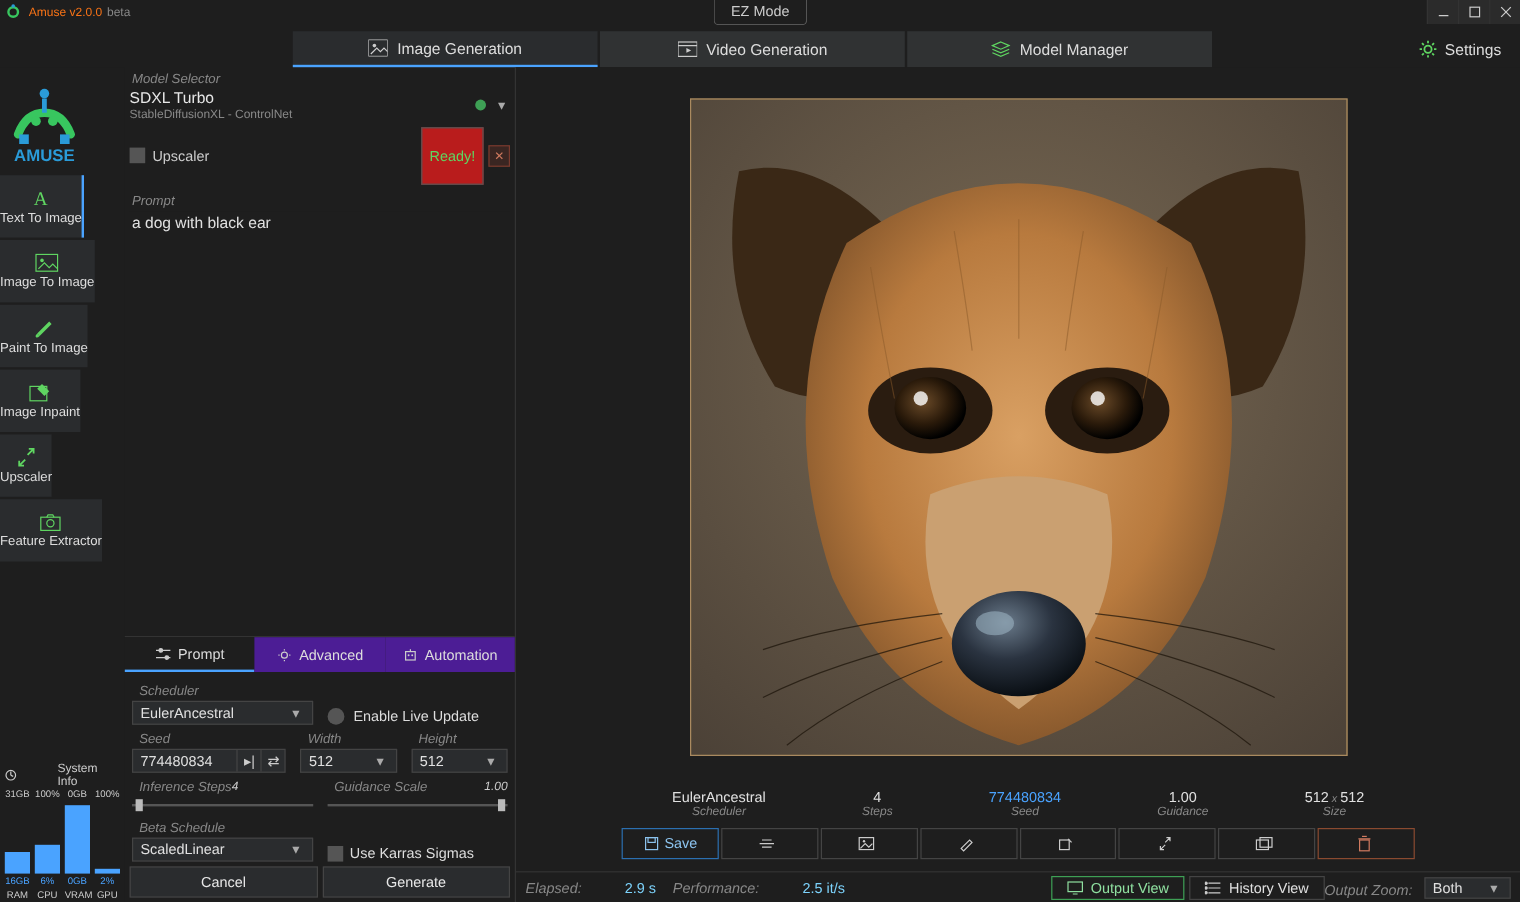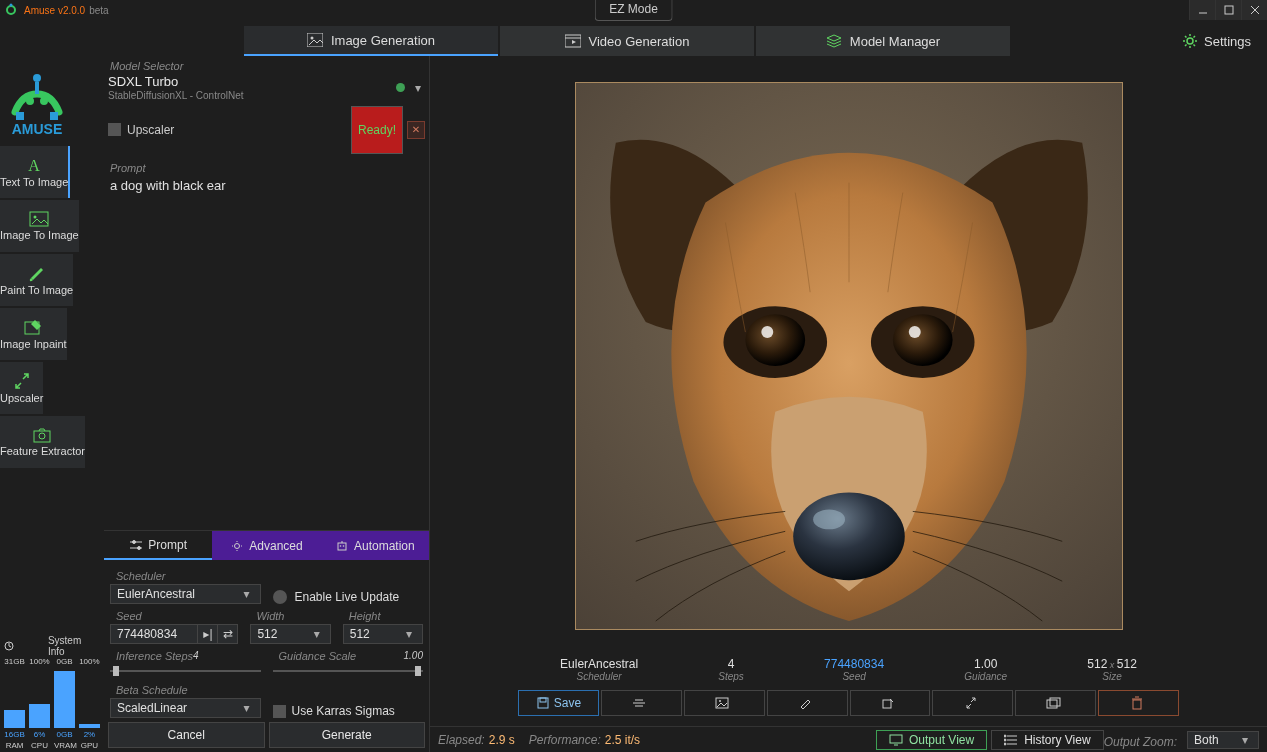--- a/index.html
+++ b/index.html
@@ -83,21 +83,21 @@
   .meta-val{color:#e0e0e0;font-size:12px;}
   .meta-val.seed{color:#4aa3ff;}
   .meta-lbl{color:#888;font-style:italic;font-size:10px;}
   .actbar{display:flex;margin:6px 88px 0 88px;gap:2px;}
   .actbtn{flex:1;height:26px;display:flex;align-items:center;justify-content:center;border:1px solid #444;color:#e0e0e0;cursor:pointer;}
   .actbtn.primary{border-color:#2b6fb0;color:#8cc3ee;}
   .actbtn.danger{border-color:#8a4a30;color:#d07a5f;}
   .actbtn svg{margin-right:4px;}
   .footer{display:flex;align-items:center;height:26px;margin-top:10px;border-top:1px solid #333;padding:0 8px;}
   .footer .lbl{color:#888;font-style:italic;margin-right:4px;}
-  .footer .val{color:#fdba74;margin-right:14px;}
+  .footer .val{color:#7dd3fc;margin-right:14px;margin-left:32px;}
   .footer .spacer{flex:1;}
   .footer .viewbtn{display:flex;align-items:center;padding:2px 12px;border:1px solid #444;margin-left:4px;color:#e0e0e0;cursor:pointer;}
   .footer .viewbtn.active{border-color:#3ea055;color:#8fe0a0;}
   .footer .outzoom{margin-left:auto;display:flex;align-items:flex-end;gap:6px;}
   .footer .outzoom .select{height:18px;width:72px;}
 </style>
 </head>
 <body>
 
 <div class="titlebar">

